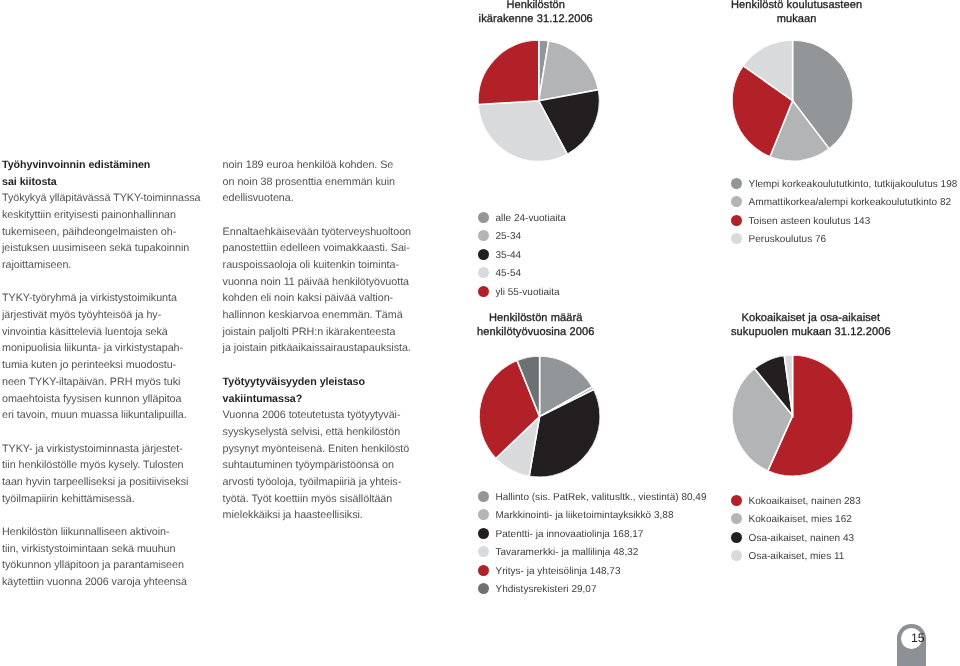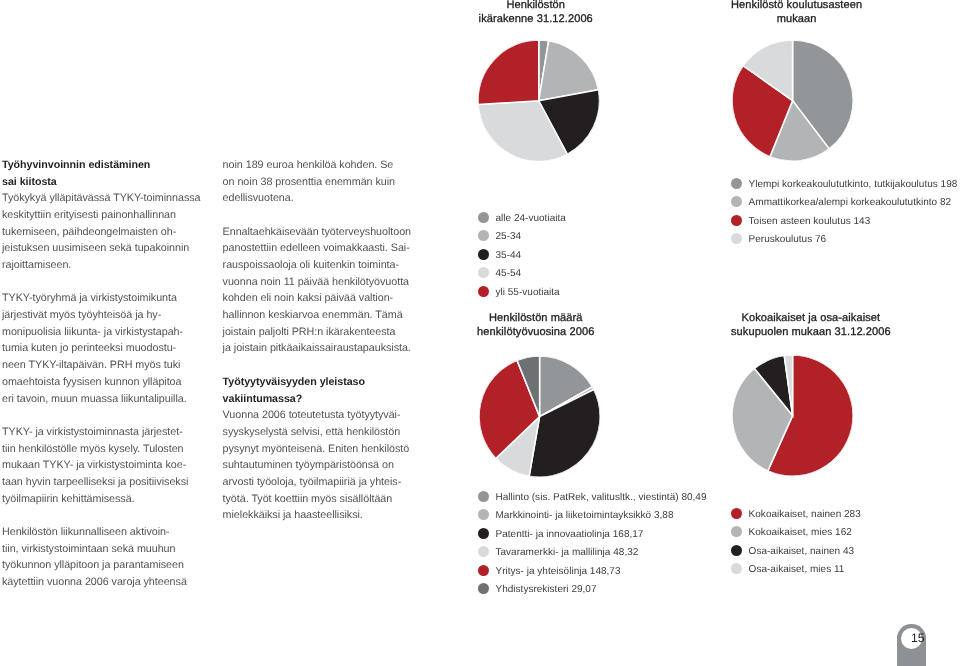--- a/index.html
+++ b/index.html
@@ -34,29 +34,29 @@
     <div class="hline">Työhyvinvoinnin edistäminen</div>
     <div class="hline">sai kiitosta</div>
     <div class="tline">Työkykyä ylläpitävässä TYKY-toiminnassa</div>
     <div class="tline">keskityttiin erityisesti painonhallinnan</div>
     <div class="tline">tukemiseen, päihdeongelmaisten oh-</div>
     <div class="tline">jeistuksen uusimiseen sekä tupakoinnin</div>
     <div class="tline">rajoittamiseen.</div>
     <div class="blank"></div>
     <div class="tline">TYKY-työryhmä ja virkistystoimikunta</div>
     <div class="tline">järjestivät myös työyhteisöä ja hy-</div>
+    <div class="tline">vinvointia käsitteleviä luentoja sekä</div>
     <div class="tline">monipuolisia liikunta- ja virkistystapah-</div>
     <div class="tline">tumia kuten jo perinteeksi muodostu-</div>
     <div class="tline">neen TYKY-iltapäivän. PRH myös tuki</div>
     <div class="tline">omaehtoista fyysisen kunnon ylläpitoa</div>
     <div class="tline">eri tavoin, muun muassa liikuntalipuilla.</div>
     <div class="blank"></div>
     <div class="tline">TYKY- ja virkistystoiminnasta järjestet-</div>
     <div class="tline">tiin henkilöstölle myös kysely. Tulosten</div>
-    <div class="tline">mukaan TYKY- ja virkistystoiminta koe-</div>
     <div class="tline">taan hyvin tarpeelliseksi ja positiiviseksi</div>
     <div class="tline">työilmapiirin kehittämisessä.</div>
     <div class="blank"></div>
     <div class="tline">Henkilöstön liikunnalliseen aktivoin-</div>
     <div class="tline">tiin, virkistystoimintaan sekä muuhun</div>
     <div class="tline">työkunnon ylläpitoon ja parantamiseen</div>
     <div class="tline">käytettiin vuonna 2006 varoja yhteensä</div>
   </div>
   <div class="col" style="left:222.6px;top:158.9px;">
     <div class="tline">noin 189 euroa henkilöä kohden. Se</div>
@@ -212,21 +212,21 @@
     </div>
     <div class="legend-row">
       <span class="legend-dot" style="background-color: rgb(178, 32, 40);"></span>
       <span class="legend-label">Yritys- ja yhteisölinja 148,73</span>
     </div>
     <div class="legend-row">
       <span class="legend-dot" style="background-color: rgb(110, 113, 116);"></span>
       <span class="legend-label">Yhdistysrekisteri 29,07</span>
     </div>
   </div>
-  <div class="legend" style="left:731.0px;top:504px;">
+  <div class="legend" style="left:731.0px;top:491px;">
     <div class="legend-row">
       <span class="legend-dot" style="background-color: rgb(178, 32, 40);"></span>
       <span class="legend-label">Kokoaikaiset, nainen 283</span>
     </div>
     <div class="legend-row">
       <span class="legend-dot" style="background-color: rgb(178, 180, 182);"></span>
       <span class="legend-label">Kokoaikaiset, mies 162</span>
     </div>
     <div class="legend-row">
       <span class="legend-dot" style="background-color: rgb(35, 31, 32);"></span>

